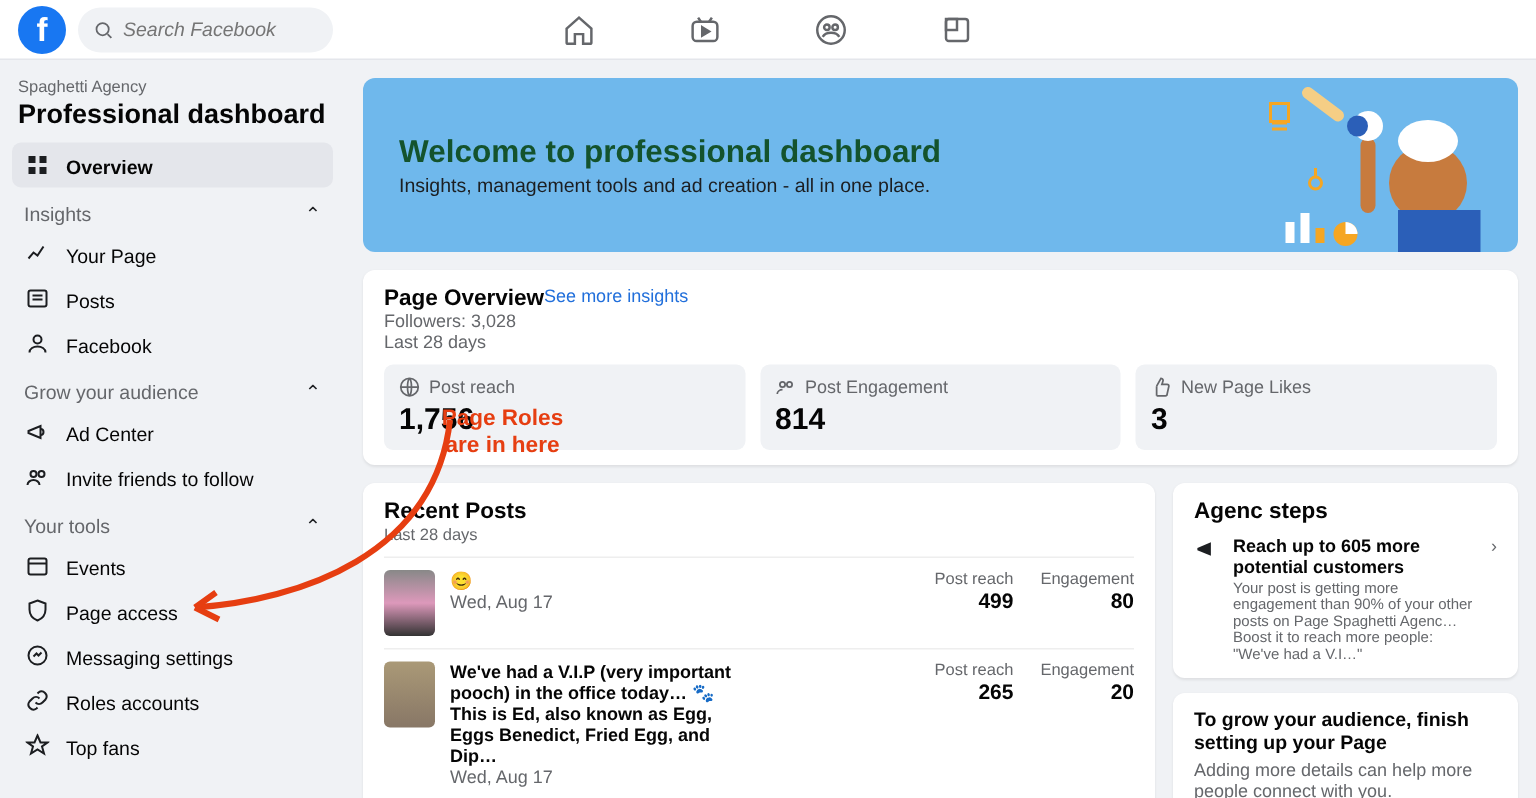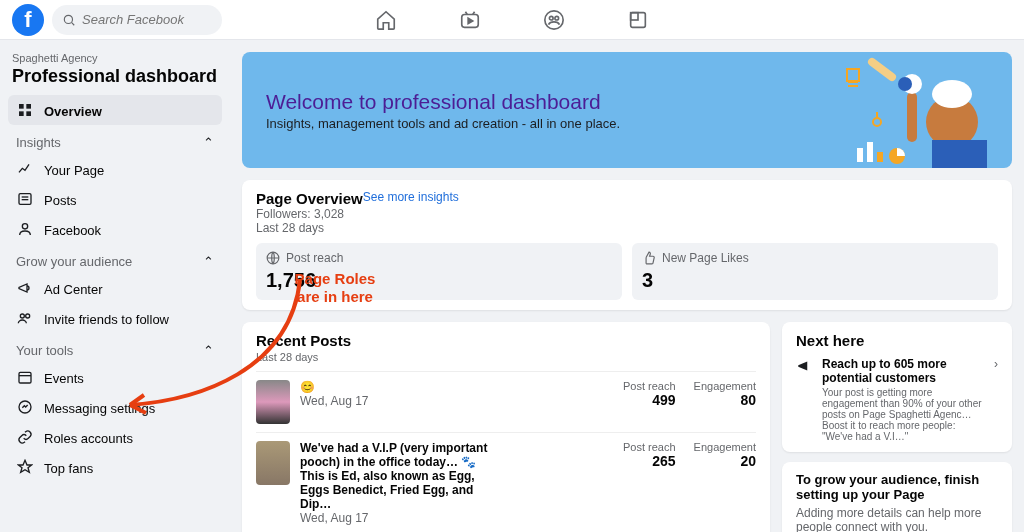--- a/index.html
+++ b/index.html
@@ -14,21 +14,21 @@
   .sidebar { width: 230px; padding: 10px 8px; background: #f0f2f5; overflow-y: auto; }
   .sb-sub { font-size: 11px; color: #65676b; margin: 2px 0 2px 4px; }
   .sb-title { font-size: 18px; font-weight: 700; margin: 0 0 8px 4px; }
   .sb-item { display: flex; align-items: flex-end; padding: 6px 8px; border-radius: 6px; font-size: 13px; color: #050505; cursor: pointer; }
   .sb-item.active { background: #e4e6eb; font-weight: 600; }
   .sb-item .ico { width: 18px; height: 18px; margin-right: 10px; color: #1c1e21; display: flex; align-items: center; justify-content: center; }
   .sb-section { display: flex; align-items: center; justify-content: space-between; padding: 10px 8px 4px 8px; font-size: 13px; color: #65676b; }
   .sb-section .chev { color: #1c1e21; }
   .main { flex: 1; overflow-y: auto; padding: 12px; position: relative; }
   .banner { background: #6fb8ec; border-radius: 8px; height: 116px; position: relative; overflow: hidden; margin-bottom: 12px; display: flex; align-items: center; padding-left: 24px; }
-  .banner h2 { font-size: 21px; font-weight: 400; color: #4c1d95; margin-bottom: 2px; }
+  .banner h2 { font-size: 21px; font-weight: 700; color: #14532d; margin-bottom: 2px; }
   .banner p { font-size: 13px; color: #1c1e21; }
   .card { background: #fff; border-radius: 8px; box-shadow: 0 1px 2px rgba(0,0,0,0.08); padding: 10px 14px; }
   .overview-card { margin-bottom: 12px; }
   .ov-head { display:flex; justify-content: flex-start; align-items: flex-start;}
   .ov-title { font-size: 15px; font-weight: 700; }
   .ov-sub { font-size: 12px; color: #65676b; }
   .ov-link { font-size: 12px; color: #216fdb; cursor: pointer; }
   .stats { display: flex; gap: 10px; margin-top: 8px; }
   .stat { flex: 1; background: #f0f2f5; border-radius: 6px; padding: 8px 10px; }
   .stat-label { font-size: 12px; color: #65676b; display: flex; align-items: center; gap: 6px; }
@@ -181,20 +181,28 @@
           <svg width="16" height="16" viewBox="0 0 24 24" fill="none" stroke="#1c1e21" stroke-width="2">
             <rect x="3" y="5" width="18" height="16" rx="2"></rect>
             <line x1="3" y1="10" x2="21" y2="10"></line>
           </svg>
         </span>
         <span>Events</span>
       </div>
     <div class="sb-item">
         <span class="ico">
           <svg width="16" height="16" viewBox="0 0 24 24" fill="none" stroke="#1c1e21" stroke-width="2">
+            <path d="M12 2l8 3v6c0 5-3 9-8 11-5-2-8-6-8-11V5z"></path>
+          </svg>
+        </span>
+        <span>Page access</span>
+      </div>
+    <div class="sb-item">
+        <span class="ico">
+          <svg width="16" height="16" viewBox="0 0 24 24" fill="none" stroke="#1c1e21" stroke-width="2">
             <circle cx="12" cy="12" r="9"></circle>
             <path d="M8 13l3-3 2 2 3-3"></path>
           </svg>
         </span>
         <span>Messaging settings</span>
       </div>
     <div class="sb-item">
         <span class="ico">
           <svg width="16" height="16" viewBox="0 0 24 24" fill="none" stroke="#1c1e21" stroke-width="2">
             <path d="M10 14a5 5 0 007 0l3-3a5 5 0 00-7-7l-1 1"></path>
@@ -258,20 +266,31 @@
                 <circle cx="12" cy="12" r="10"></circle>
                 <path d="M2 12h20M12 2c3 3 3 17 0 20M12 2c-3 3-3 17 0 20"></path>
               </svg>
               <span>Post reach</span>
             </div>
           <div class="stat-val">1,756</div>
         </div>
         <div class="stat">
           <div class="stat-label">
               <svg width="14" height="14" viewBox="0 0 24 24" fill="none" stroke="#65676b" stroke-width="2">
+                <circle cx="8" cy="9" r="3"></circle>
+                <circle cx="16" cy="9" r="3"></circle>
+                <path d="M2 20c0-3 3-5 6-5"></path>
+              </svg>
+              <span>Post Engagement</span>
+            </div>
+          <div class="stat-val">814</div>
+        </div>
+        <div class="stat">
+          <div class="stat-label">
+              <svg width="14" height="14" viewBox="0 0 24 24" fill="none" stroke="#65676b" stroke-width="2">
                 <path d="M7 22V11M7 11l5-9c2 0 3 2 2 4l-1 3h6a2 2 0 012 2l-2 9a2 2 0 01-2 2H7"></path>
               </svg>
               <span>New Page Likes</span>
             </div>
           <div class="stat-val">3</div>
         </div>
       </div>
     </div>
 
     <div class="row2">
@@ -311,21 +330,21 @@
                 <span>Engagement</span>
                 <span class="n">20</span>
               </div>
             </div>
         </div>
 
       </div>
 
       <div class="rightcol">
         <div class="card next">
-          <h3 style="margin-bottom:8px;">Next here</h3>
+          <h3 style="margin-bottom:8px;">Agenc steps</h3>
           <div class="step">
             <span><svg width="18" height="18" viewBox="0 0 24 24" fill="#1c1e21">
                   <path d="M3 11v2l12 5V6z"></path>
                 </svg></span>
             <div style="flex:1">
               <div class="t">Reach up to 605 more potential customers</div>
               <div class="d">Your post is getting more engagement than 90% of your other posts on Page Spaghetti Agenc… Boost it to reach more people: "We've had a V.I…"</div>
             </div>
             <span style="color:#65676b;">›</span>
           </div>

